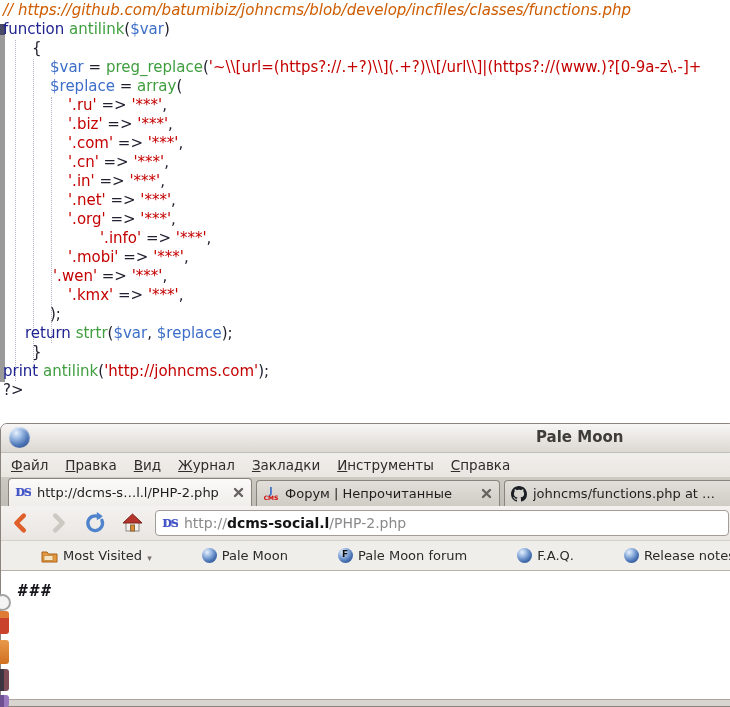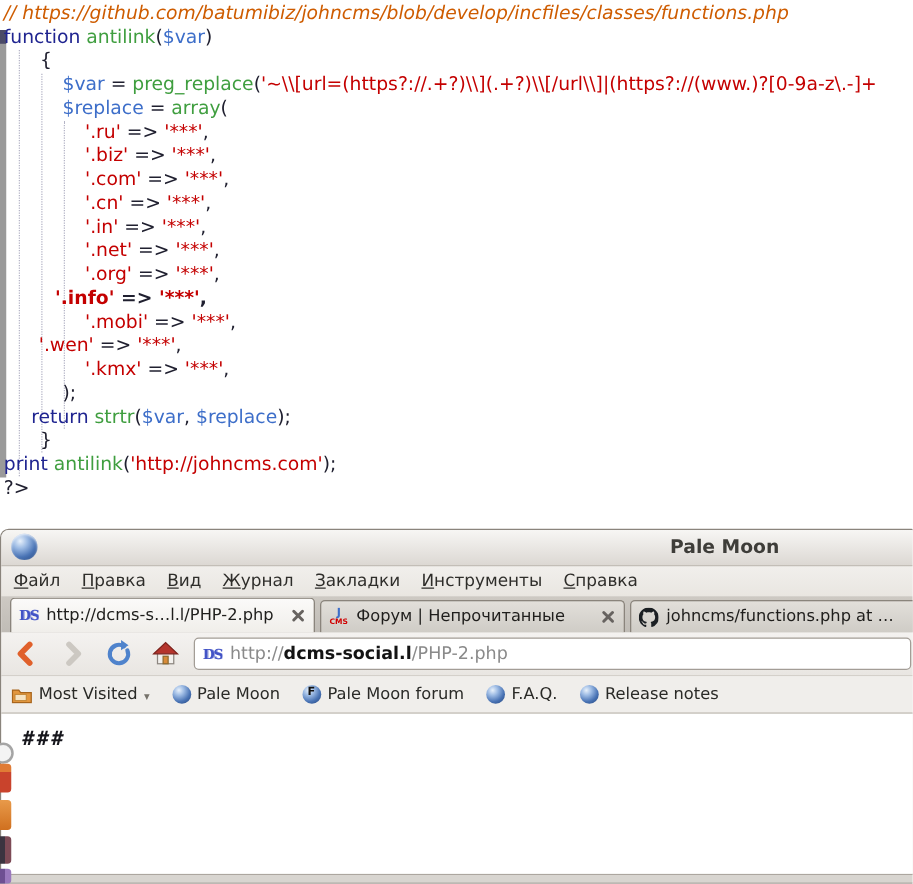--- a/index.html
+++ b/index.html
@@ -80,21 +80,21 @@
     display:flex;align-items:center;padding:0 6px;gap:6px;min-width:0;
   }
   .url-text{font-size:14px;white-space:nowrap;overflow:hidden;}
   .url-dim{color:#8a8a8a;}
   .url-host{color:#141414;font-weight:bold;}
   
   .bookmarks-bar{
     height:29px;flex:0 0 29px;display:flex;align-items:center;
     background:#f0eeeb;border-bottom:1px solid #b7b1a9;padding-left:8px;gap:18px;
   }
-  .bm-item{display:flex;align-items:flex-end;gap:5px;cursor:pointer;}
+  .bm-item{display:flex;align-items:flex-end;gap:5px;cursor:pointer;margin-left:32px;}
   .bm-label{font-size:13px;color:#2a2a27;white-space:nowrap;}
   .bm-caret{font-size:9px;color:#76726b;}
   .bm-orb{position:relative;width:15px;height:15px;border-radius:50%;
     background:radial-gradient(circle at 34% 28%, #e8f1fb 0%, #9dbbe4 28%, #4a74b5 62%, #1e3f78 100%);flex:0 0 15px;}
   .bm-orb .orb-badge{position:absolute;left:4px;top:1px;font-size:9px;font-weight:bold;color:#111;}
   
   .content-area{flex:1;background:#fff;position:relative;overflow:hidden;}
   .page-text{position:absolute;left:17px;top:10px;font-family:"DejaVu Sans Mono","Liberation Mono",monospace;
     font-weight:bold;font-style:italic;font-size:16px;letter-spacing:2px;color:#16161c;}
   .bottom-strip{flex:0 0 6px;background:#d8d5d0;border-top:1px solid #aca69f;}
@@ -123,23 +123,23 @@
       <div class="code-line" style="padding-left: 32px;"><span class="seg-plain">{</span></div>
       <div class="code-line" style="padding-left: 50px;"><span class="seg-var">$var</span><span class="seg-plain"> = </span><span class="seg-func">preg_replace</span><span class="seg-plain">(</span><span class="seg-string">'~\\[url=(https?://.+?)\\](.+?)\\[/url\\]|(https?://(www.)?[0-9a-z\.-]+</span></div>
       <div class="code-line" style="padding-left: 50px;"><span class="seg-var">$replace</span><span class="seg-plain"> = </span><span class="seg-func">array</span><span class="seg-plain">(</span></div>
       <div class="code-line" style="padding-left: 68px;"><span class="seg-string">'.ru'</span><span class="seg-plain"> =&gt; </span><span class="seg-string">'***'</span><span class="seg-plain">,</span></div>
       <div class="code-line" style="padding-left: 68px;"><span class="seg-string">'.biz'</span><span class="seg-plain"> =&gt; </span><span class="seg-string">'***'</span><span class="seg-plain">,</span></div>
       <div class="code-line" style="padding-left: 68px;"><span class="seg-string">'.com'</span><span class="seg-plain"> =&gt; </span><span class="seg-string">'***'</span><span class="seg-plain">,</span></div>
       <div class="code-line" style="padding-left: 68px;"><span class="seg-string">'.cn'</span><span class="seg-plain"> =&gt; </span><span class="seg-string">'***'</span><span class="seg-plain">,</span></div>
       <div class="code-line" style="padding-left: 68px;"><span class="seg-string">'.in'</span><span class="seg-plain"> =&gt; </span><span class="seg-string">'***'</span><span class="seg-plain">,</span></div>
       <div class="code-line" style="padding-left: 68px;"><span class="seg-string">'.net'</span><span class="seg-plain"> =&gt; </span><span class="seg-string">'***'</span><span class="seg-plain">,</span></div>
       <div class="code-line" style="padding-left: 68px;"><span class="seg-string">'.org'</span><span class="seg-plain"> =&gt; </span><span class="seg-string">'***'</span><span class="seg-plain">,</span></div>
-      <div class="code-line" style="padding-left: 44px; font-weight: bold;"><span class="seg-string">'.info'</span><span class="seg-plain"> =&gt; </span><span class="seg-string">'***'</span><span class="seg-plain">,</span></div>
+      <div class="code-line" style="padding-left: 100px;"><span class="seg-string">'.info'</span><span class="seg-plain"> =&gt; </span><span class="seg-string">'***'</span><span class="seg-plain">,</span></div>
       <div class="code-line" style="padding-left: 68px;"><span class="seg-string">'.mobi'</span><span class="seg-plain"> =&gt; </span><span class="seg-string">'***'</span><span class="seg-plain">,</span></div>
-      <div class="code-line" style="padding-left: 31px;"><span class="seg-string">'.wen'</span><span class="seg-plain"> =&gt; </span><span class="seg-string">'***'</span><span class="seg-plain">,</span></div>
+      <div class="code-line" style="padding-left: 53px;"><span class="seg-string">'.wen'</span><span class="seg-plain"> =&gt; </span><span class="seg-string">'***'</span><span class="seg-plain">,</span></div>
       <div class="code-line" style="padding-left: 68px;"><span class="seg-string">'.kmx'</span><span class="seg-plain"> =&gt; </span><span class="seg-string">'***'</span><span class="seg-plain">,</span></div>
       <div class="code-line" style="padding-left: 50px;"><span class="seg-plain">);</span></div>
       <div class="code-line" style="padding-left: 25px;"><span class="seg-keyword">return</span><span class="seg-plain"> </span><span class="seg-func">strtr</span><span class="seg-plain">(</span><span class="seg-var">$var</span><span class="seg-plain">, </span><span class="seg-var">$replace</span><span class="seg-plain">);</span></div>
       <div class="code-line" style="padding-left: 32px;"><span class="seg-plain">}</span></div>
       <div class="code-line" style="padding-left: 3px;"><span class="seg-keyword">print</span><span class="seg-plain"> </span><span class="seg-func">antilink</span><span class="seg-plain">(</span><span class="seg-string">'http://johncms.com'</span><span class="seg-plain">);</span></div>
       <div class="code-line" style="padding-left: 3px;"><span class="seg-plain">?&gt;</span></div>
     </div>
 </div>
 
 <div class="browser-window">

